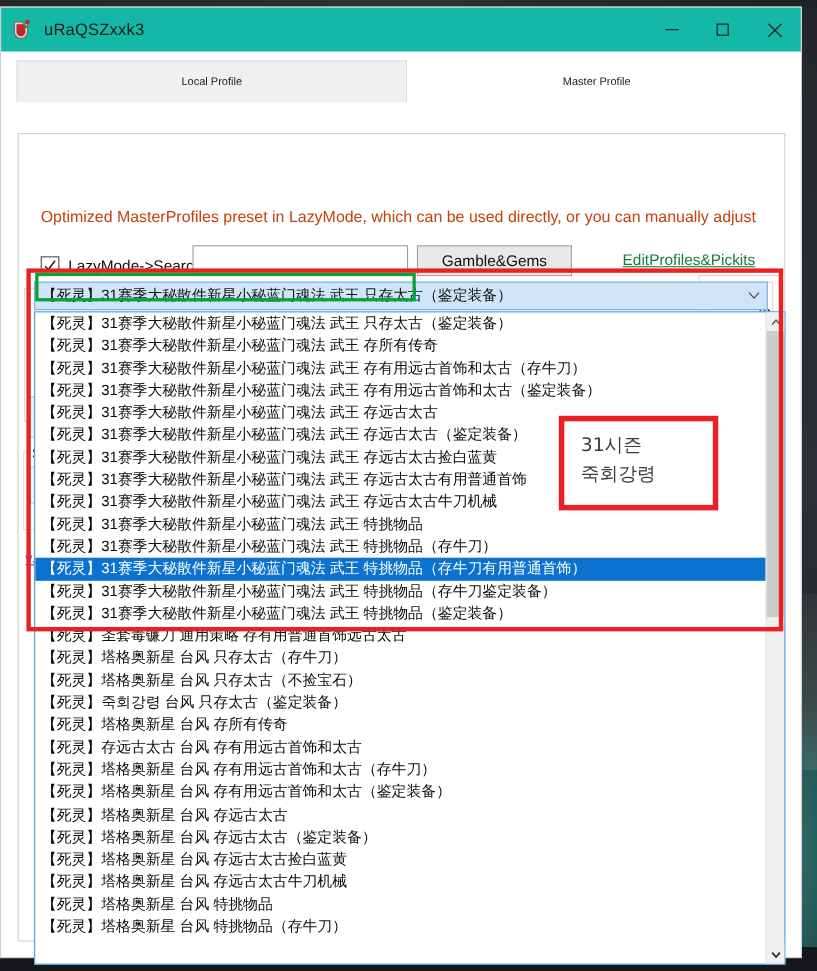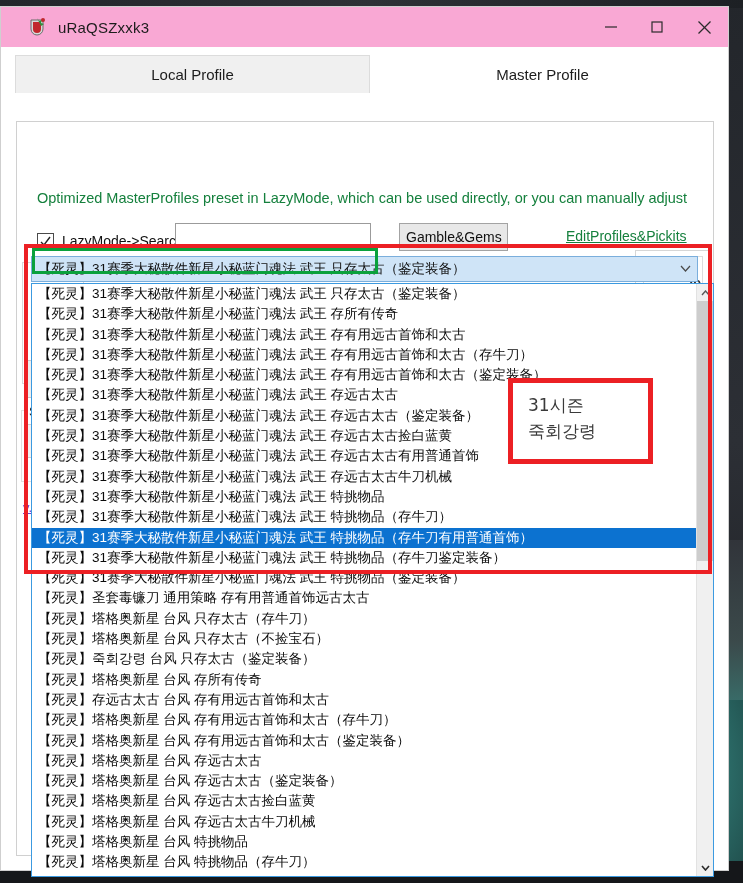--- a/index.html
+++ b/index.html
@@ -24,59 +24,59 @@
           background:linear-gradient(90deg,#23262b,#2e3136,#1d2024);}
   .bg-rightcol{position:absolute;right:0;top:0;width:18px;height:883px;
           background:linear-gradient(180deg,#23262b 0%,#2c2f35 50%,#1a1c20 100%);}
 
   
   #app-window{
     position:absolute;left:0;top:6px;width:729px;height:865px;
     background:#ffffff;border:1px solid #cfcfcf;box-sizing:border-box;
   }
   
-  #title-bar{height:40px;display:flex;align-items:center;background:#f9a8d4;padding-left:18px;}
+  #title-bar{height:40px;display:flex;align-items:center;background:#14b8a6;}
   #app-icon{width:22px;height:22px;margin-left:9px;margin-right:8px;position:relative;flex:none;}
   .title-text{font-size:15px;color:#1c1c1c;letter-spacing:.2px;}
   .win-btns{margin-left:auto;display:flex;height:40px;}
   .win-btn{width:46px;height:40px;display:flex;align-items:center;justify-content:center;
            font-size:15px;color:#2b2b2b;}
   .win-btn.close{width:48px;}
   .win-btn svg{display:block;}
 
   
   #menu-bar{height:30px;display:flex;align-items:center;padding-left:14px;
             background:#f4f4f4;border-bottom:1px solid #eeeeee;}
   .menu-item{font-size:14.5px;color:#1c1c1c;padding:2px 4px;}
 
   
   #tab-strip{display:flex;height:38px;padding:8px 14px 0 14px;background:#ffffff;
              box-sizing:border-box;}
   .tab{flex:0 0 auto;display:flex;align-items:center;justify-content:center;
-       font-size:15px;color:#1c1c1c;box-sizing:border-box;}
+       font-size:10px;color:#1c1c1c;box-sizing:border-box;}
   .tab.inactive{width:355px;height:38px;background:#f0f0f0;border:1px solid #dcdcdc;border-bottom:none;}
   .tab.active{width:345px;height:38px;background:#ffffff;border:none;}
 
   
   #tab-page{position:absolute;left:15px;top:114px;width:698px;height:735px;
             background:#ffffff;border:1px solid #d0d0d0;box-sizing:border-box;}
 
-  .desc-text{position:absolute;left:20px;top:68px;width:660px;font-size:14.5px;color:#15803d;
+  .desc-text{position:absolute;left:20px;top:68px;width:660px;font-size:14.5px;color:#c2410c;
              white-space:nowrap;}
 
   
   #lazy-row{position:absolute;left:20px;top:106px;height:26px;display:flex;align-items:center;}
   .cb-box{width:15px;height:15px;border:1px solid #4a4a4a;background:#fff;position:relative;flex:none;}
   .cb-box svg{position:absolute;left:1px;top:1px;}
   .cb-label{font-size:14px;color:#111;margin-left:8px;white-space:nowrap;}
 
   #search-input{position:absolute;left:158px;top:101px;width:196px;height:28px;
     border:1px solid #9b9b9b;background:#fff;box-sizing:border-box;font-size:13px;
     padding:2px 5px;font-family:"Liberation Sans",sans-serif;color:#111;outline:none;}
-  #gamble-btn{position:absolute;left:382px;top:101px;width:109px;height:28px;
+  #gamble-btn{position:absolute;left:362px;top:101px;width:141px;height:28px;
     border:1px solid #a3a3a3;background:#e8e8e8;box-sizing:border-box;font-size:14px;
     color:#111;font-family:"Liberation Sans",sans-serif;cursor:pointer;}
   #edit-link{position:absolute;left:549px;top:106px;font-size:14px;color:#15803d;
     text-decoration:underline;white-space:nowrap;cursor:pointer;}
   #ghost-panel{position:absolute;left:5px;top:140px;width:60px;height:120px;
      border:1px solid #d8d8d8;background:#fff;}
   #ghost-btn1{position:absolute;left:8px;top:238px;width:52px;height:36px;
      background:#eeeeee;border:1px solid #c9c9c9;}
   #ghost-group{position:absolute;left:4px;top:288px;width:62px;height:70px;
      border:1px solid #e0e0e0;}
@@ -210,21 +210,20 @@
       <svg width="11" height="8" viewBox="0 0 11 8">
           <polyline points="1,1 5.5,6 10,1" fill="none" stroke="#4a4a4a" stroke-width="1.2"></polyline>
         </svg>
     </div>
   </div>
 
   <div id="dropdown-list">
     <div id="list-items">
         <div class="list-row">【死灵】31赛季大秘散件新星小秘蓝门魂法 武王 只存太古（鉴定装备）</div>
         <div class="list-row">【死灵】31赛季大秘散件新星小秘蓝门魂法 武王 存所有传奇</div>
-        <div class="list-row">【死灵】31赛季大秘散件新星小秘蓝门魂法 武王 存有用远古首饰和太古</div>
         <div class="list-row">【死灵】31赛季大秘散件新星小秘蓝门魂法 武王 存有用远古首饰和太古（存牛刀）</div>
         <div class="list-row">【死灵】31赛季大秘散件新星小秘蓝门魂法 武王 存有用远古首饰和太古（鉴定装备）</div>
         <div class="list-row">【死灵】31赛季大秘散件新星小秘蓝门魂法 武王 存远古太古</div>
         <div class="list-row">【死灵】31赛季大秘散件新星小秘蓝门魂法 武王 存远古太古（鉴定装备）</div>
         <div class="list-row">【死灵】31赛季大秘散件新星小秘蓝门魂法 武王 存远古太古捡白蓝黄</div>
         <div class="list-row">【死灵】31赛季大秘散件新星小秘蓝门魂法 武王 存远古太古有用普通首饰</div>
         <div class="list-row">【死灵】31赛季大秘散件新星小秘蓝门魂法 武王 存远古太古牛刀机械</div>
         <div class="list-row">【死灵】31赛季大秘散件新星小秘蓝门魂法 武王 特挑物品</div>
         <div class="list-row">【死灵】31赛季大秘散件新星小秘蓝门魂法 武王 特挑物品（存牛刀）</div>
         <div class="list-row selected">【死灵】31赛季大秘散件新星小秘蓝门魂法 武王 特挑物品（存牛刀有用普通首饰）</div>

